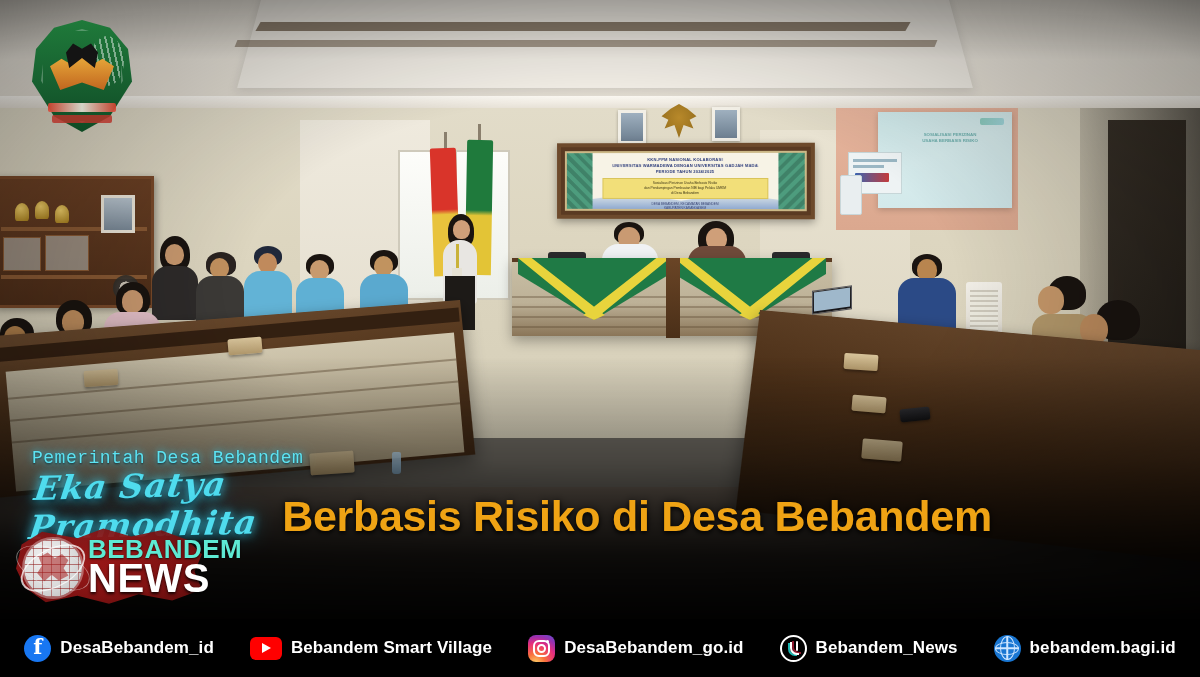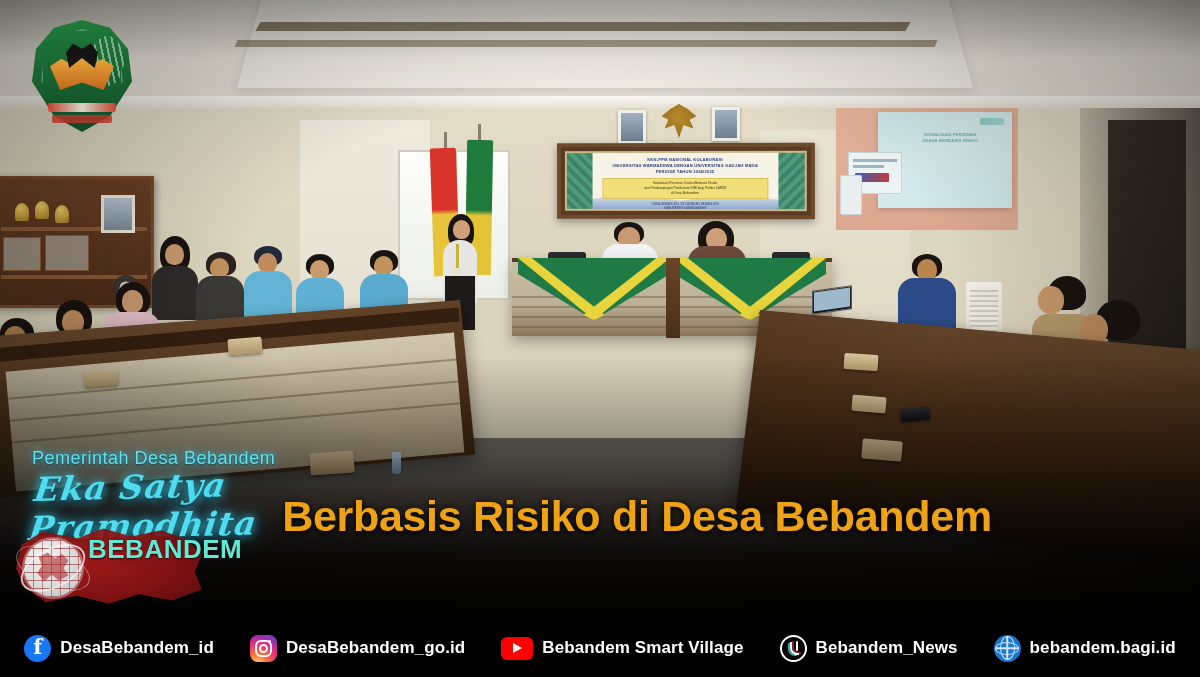--- a/index.html
+++ b/index.html
@@ -356,21 +356,21 @@
     background:#b4342a; border-radius:2px; opacity:.85;
   }
   .emblem .rays{
     position:absolute; left:58px; top:16px; width:34px; height:50px;
     background:repeating-linear-gradient(78deg, rgba(255,255,255,.8) 0 2px, rgba(255,255,255,0) 2px 6px);
     clip-path:ellipse(50% 50% at 50% 50%); opacity:.55;
   }
 
   .script-wrap{ position:absolute; left:32px; top:448px; width:300px; }
   .script-top{
-    font-family:Liberation Sans, sans-serif;
+    font-family:Liberation Mono, monospace;
     font-size:18px; color:#5de3f2; letter-spacing:.5px; font-weight:400;
     text-shadow:0 0 7px rgba(60,200,230,.85), 0 0 16px rgba(40,170,210,.6), 0 1px 2px rgba(0,0,0,.8);
   }
   .script-name{
     margin-top:1px;
     font-family:"DejaVu Serif", serif;
     font-size:33px; font-style:italic; font-weight:700;
     color:#4fdcee; letter-spacing:1px;
     transform:skewX(-9deg) rotate(-1.4deg);
     transform-origin:left center;
@@ -684,45 +684,46 @@
   <div class="newslogo">
     <div class="splash"></div>
     <div class="globe">
       <div class="grid"></div>
         <div class="cont"></div>
     </div>
     <div class="orbit"></div>
     <div class="orbit2"></div>
     <div class="nl-text">
       <div class="nl-1">BEBANDEM</div>
+      <div class="nl-2">NEWS</div>
     </div>
   </div>
 
   <div class="headline">
     <div class="hl-2">Berbasis Risiko di Desa Bebandem</div>
   </div>
 
   <div class="social">
     <div class="si">
       <span class="ic ic-fb">f</span>
       <span class="lbl">DesaBebandem_id</span>
+    </div>
+    <div class="si">
+      <span class="ic ic-yt">
+          <span class="tri"></span>
+        </span>
+      <span class="lbl">Bebandem Smart Village</span>
     </div>
     <div class="si">
       <span class="ic ic-ig">
         <span class="sq"></span>
           <span class="ci"></span>
           <span class="dt"></span>
       </span>
       <span class="lbl">DesaBebandem_go.id</span>
-    </div>
-    <div class="si">
-      <span class="ic ic-yt">
-          <span class="tri"></span>
-        </span>
-      <span class="lbl">Bebandem Smart Village</span>
     </div>
     <div class="si">
       <span class="ic ic-tt">
         <span class="cy"></span>
           <span class="pk"></span>
           <span class="note"></span>
           <span class="tail"></span>
       </span>
       <span class="lbl">Bebandem_News</span>
     </div>

